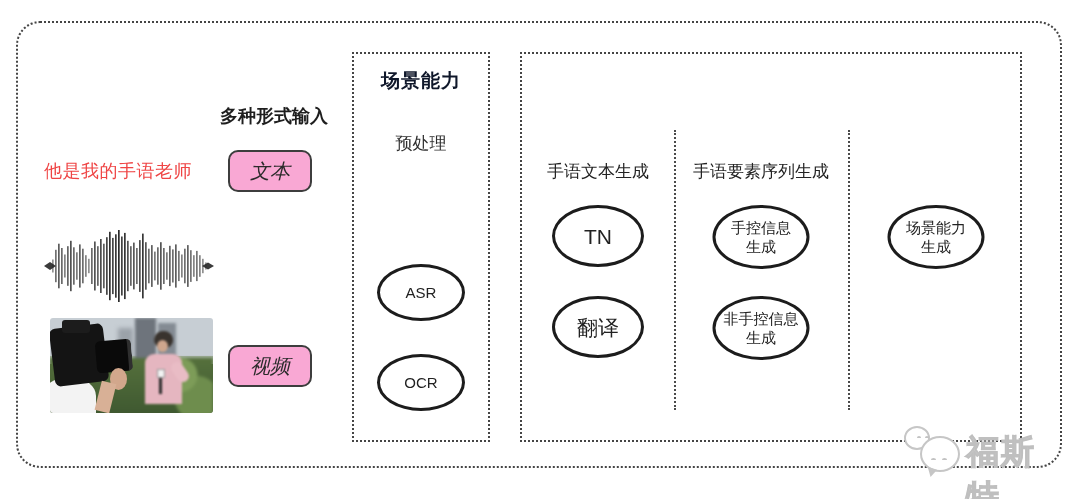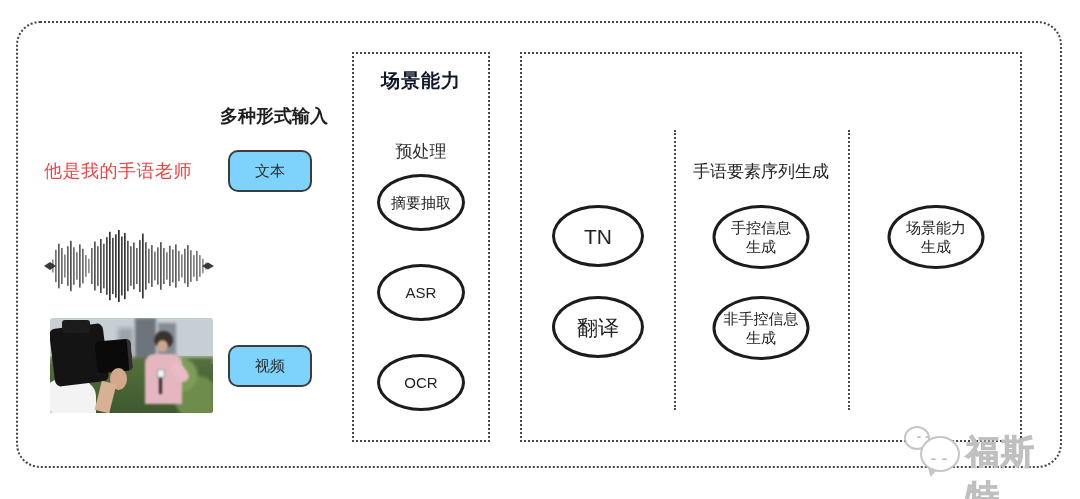--- a/index.html
+++ b/index.html
@@ -8,22 +8,22 @@
   .canvas { position:relative; width:1080px; height:499px; background:#ffffff; overflow:hidden; }
 
   .outer-border { position:absolute; left:16px; top:21px; width:1046px; height:447px;
     border:2px dotted #454545; border-radius:24px; }
 
   
   .input-heading { position:absolute; left:204px; top:104px; width:140px; text-align:center;
     font-size:18px; font-weight:700; color:#1e1e1e; }
   .sample-text { position:absolute; left:44px; top:159px; font-size:18px; color:#ef4444; letter-spacing:0.5px; }
   .input-box { position:absolute; left:228px; width:84px; height:42px; border:2px solid #3d3d3d;
-    border-radius:10px; background:#7dd3fc; display:flex; align-items:center; justify-content:center;
-    font-size:15px; color:#2b2b2b; }
+    border-radius:10px; background:#f9a8d4; display:flex; align-items:center; justify-content:center;
+    font-size:20px; color:#2b2b2b;font-style:italic; }
   .input-box.text  { top:150px; }
   .input-box.audio { top:247px; }
   .input-box.video { top:345px; }
   .waveform { position:absolute; left:44px; top:227px; width:170px; height:78px; }
 
   
   .photo { position:absolute; left:50px; top:318px; width:163px; height:95px; overflow:hidden;
     border-radius:3px; background:linear-gradient(#c7ced4 0 40%, #9fae98 40% 48%, #4e6539 48% 100%); }
   .photo .bldg1 { position:absolute; left:52%; top:0; width:13%; height:46%; background:#6e747c; filter:blur(1.5px); }
   .photo .bldg2 { position:absolute; left:66%; top:5%; width:11%; height:40%; background:#848b93; filter:blur(1.5px); }
@@ -45,21 +45,21 @@
     transform:rotate(-5deg); border-right:4px solid #2f2f2f; }
   .photo .cam-hand { position:absolute; left:60px; top:50px; width:17px; height:22px; border-radius:50%; background:#d2a78c; }
   .photo .cam-arm { position:absolute; left:48px; top:64px; width:15px; height:30px; background:#d8b096; transform:rotate(14deg); }
   .photo .cam-shirt { position:absolute; left:-6px; top:60px; width:52px; height:40px; background:#f3f3f3; border-radius:40% 45% 0 0; }
 
   
   .scene-box { position:absolute; left:352px; top:52px; width:138px; height:390px; border:2px dotted #454545; }
   .core-box  { position:absolute; left:520px; top:52px; width:502px; height:390px; border:2px dotted #454545; }
   .box-title { position:absolute; top:14px; left:0; width:100%; text-align:center;
     font-size:19px; font-weight:700; color:#0f172a; letter-spacing:1px; }
-  .scene-sub { position:absolute; top:78px; left:0; width:100%; text-align:center; font-size:17px; color:#2e2e2e;margin-top:8px; }
+  .scene-sub { position:absolute; top:78px; left:0; width:100%; text-align:center; font-size:17px; color:#2e2e2e; }
 
   .node-ellipse { position:absolute; left:50%; transform:translateX(-50%); background:#fff;
     border:3px solid #1c1c1c; border-radius:50%; display:flex; flex-direction:column;
     align-items:center; justify-content:center; text-align:center;
     font-size:15px; line-height:19px; color:#222; }
   .scene-box .node-ellipse { width:88px; height:57px; }
   .scene-box .n1 { top:120px; }
   .scene-box .n2 { top:210px; }
   .scene-box .n3 { top:300px; }
 
@@ -192,36 +192,34 @@
     <div class="cam-arm"></div>
   </div>
 
   <div class="input-box video">
     <span>视频</span>
   </div>
 
   <div class="scene-box">
     <div class="box-title">场景能力</div>
     <div class="scene-sub">预处理</div>
-    <div class="node-ellipse n1">
-      <span>摘要抽取</span>
-    </div>
     <div class="node-ellipse n2">
       <span>ASR</span>
     </div>
     <div class="node-ellipse n3">
       <span>OCR</span>
     </div>
   </div>
 
   <div class="core-box">
     <div class="divider d1"></div>
     <div class="divider d2"></div>
 
     <div class="core-col col-1">
+      <div class="col-header">手语文本生成</div>
       <div class="node-ellipse single top-node">
         <span>TN</span>
       </div>
       <div class="node-ellipse single bottom-node">
         <span>翻译</span>
       </div>
     </div>
 
     <div class="core-col col-2">
       <div class="col-header">手语要素序列生成</div>

